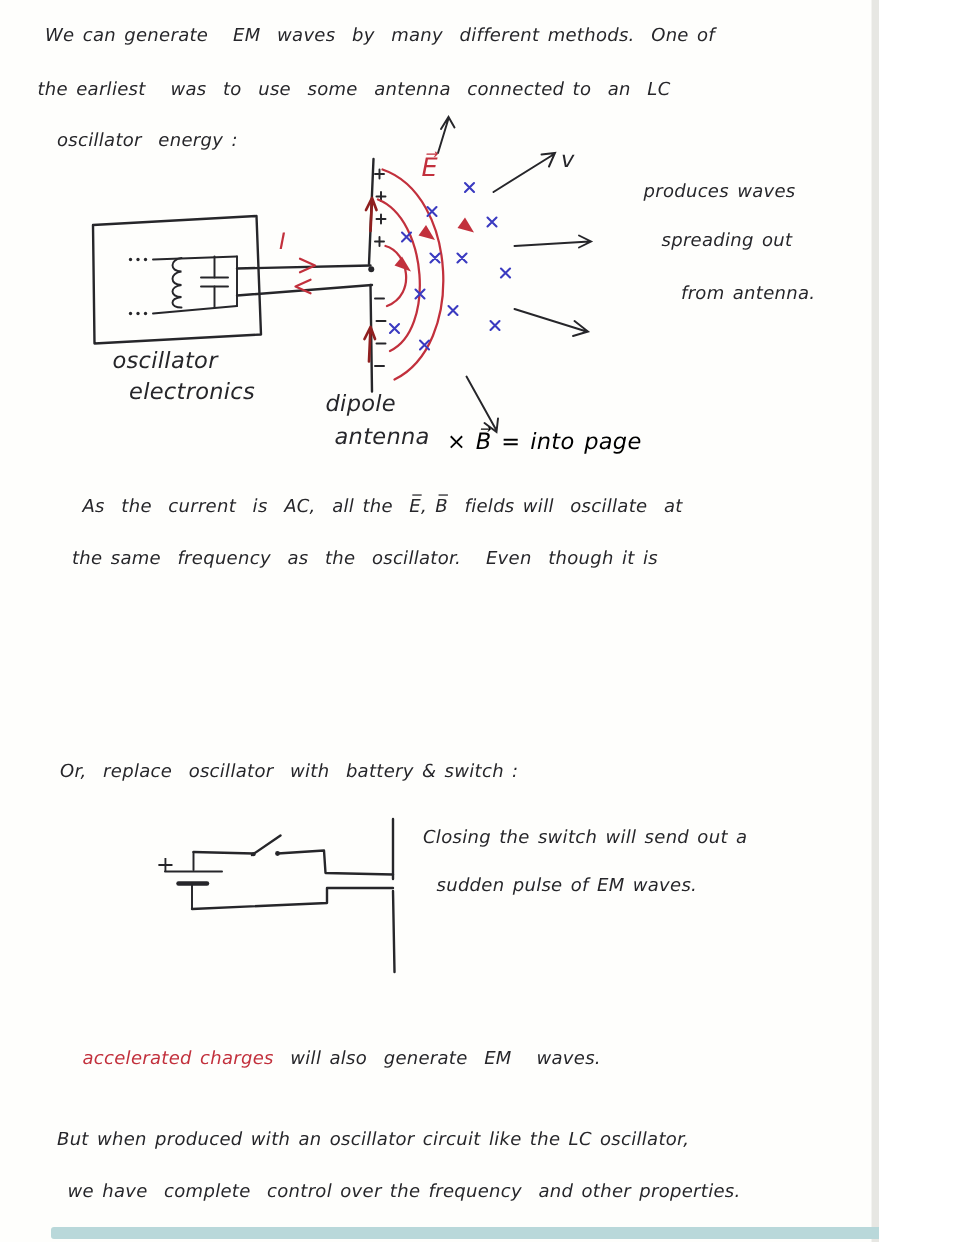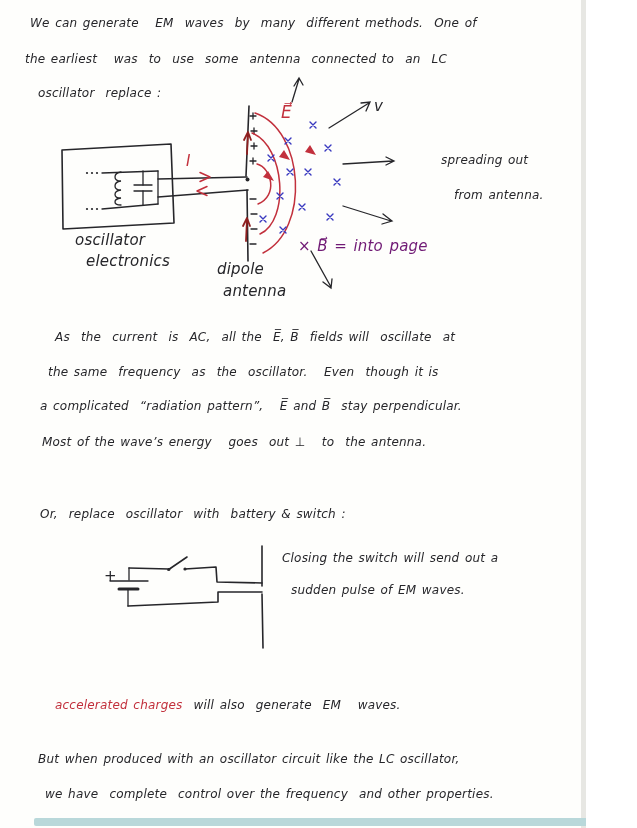--- a/index.html
+++ b/index.html
@@ -2,21 +2,21 @@
 <html><head>
 <meta charset="utf-8">
 <style>
   html,body{margin:0;padding:0;background:#ffffff;}
   .page{position:relative;width:586px;height:828px;background:#fefefc;overflow:hidden;
         font-family:"DejaVu Sans",sans-serif;}
   .hand{position:absolute;font-style:italic;font-size:12px;line-height:1.2;
         letter-spacing:0.2px;word-spacing:1.5px;color:#26262a;white-space:pre;}
   .hand.small{font-size:15px;}
   .red{color:#c2303c;}
-  .blue{color:#701a75;}
+  .blue{color:#000000;margin-top:48px;}
   .pageno{position:absolute;left:619px;top:2px;font-size:9px;font-style:italic;color:#9a9a96;}
   svg{position:absolute;overflow:visible;}
   .ink-s{stroke:#26262a;stroke-width:1.6;fill:none;stroke-linecap:round;stroke-linejoin:round;}
   .ink-thin{stroke:#26262a;stroke-width:1.3;fill:none;stroke-linecap:round;}
   .red-s{stroke:#c2303c;stroke-width:1.5;fill:none;stroke-linecap:round;stroke-linejoin:round;}
   .dred-s{stroke:#8f1f1f;stroke-width:1.8;fill:none;stroke-linecap:round;stroke-linejoin:round;}
   .blue-s{stroke:#3a3ac0;stroke-width:1.4;fill:none;stroke-linecap:round;}
   .red-f{fill:#c2303c;stroke:none;}
   .ink-f{fill:#26262a;stroke:none;}
   .edge-shadow{position:absolute;right:0;top:0;width:5px;height:828px;background:#e7e7e3;}
@@ -26,21 +26,21 @@
 </head>
 <body>
 
 <div class="page">
 
   <div class="pageno">80</div>
   <div class="edge-shadow"></div>
 
   <div class="hand" style="left:30px;top:16px;">We can generate   EM  waves  by  many  different methods.  One of</div>
   <div class="hand" style="left:25px;top:52px;">the earliest   was  to  use  some  antenna  connected to  an  LC</div>
-  <div class="hand" style="left:38px;top:86px;">oscillator  replace :</div>
+  <div class="hand" style="left:38px;top:86px;">oscillator  energy :</div>
 
   <svg style="left:40px;top:50px;" width="410" height="266" viewBox="40 50 410 266">
     <g>
       <path class="ink-s" d="M62,150 L171,144 L174,223 L63,229 Z"></path>
       <g>
         <circle class="ink-f" cx="87" cy="173" r="1.1"></circle>
           <circle class="ink-f" cx="92" cy="173" r="1.1"></circle>
           <circle class="ink-f" cx="97" cy="173" r="1.1"></circle>
         <circle class="ink-f" cx="87" cy="209" r="1.1"></circle>
           <circle class="ink-f" cx="92" cy="209" r="1.1"></circle>
@@ -123,27 +123,26 @@
   </svg>
 
   <div class="hand small red" style="left:186px;top:152px;">I</div>
   <div class="hand small red" style="left:281px;top:102px;font-size:17px;">E⃗</div>
   <div class="hand small" style="left:374px;top:97px;">v</div>
   <div class="hand small blue" style="left:298px;top:237px;">× B⃗ = into page</div>
   <div class="hand small" style="left:75px;top:231px;">oscillator</div>
   <div class="hand small" style="left:86px;top:252px;">electronics</div>
   <div class="hand small" style="left:217px;top:260px;">dipole</div>
   <div class="hand small" style="left:223px;top:282px;">antenna</div>
+  <div class="hand" style="left:429px;top:120px;">produces waves</div>
   <div class="hand" style="left:441px;top:153px;">spreading out</div>
   <div class="hand" style="left:454px;top:188px;">from antenna.</div>
 
   <div class="hand" style="left:55px;top:330px;">As  the  current  is  AC,  all the  E̅, B̅  fields will  oscillate  at</div>
   <div class="hand" style="left:48px;top:365px;">the same  frequency  as  the  oscillator.   Even  though it is</div>
-  <div class="hand" style="left:40px;top:399px;">a complicated  “radiation pattern”,   E̅ and B̅  stay perpendicular.</div>
-  <div class="hand" style="left:42px;top:435px;">Most of the wave’s energy   goes  out ⊥   to  the antenna.</div>
 
   <div class="hand" style="left:40px;top:507px;">Or,  replace  oscillator  with  battery &amp; switch :</div>
 
   <svg style="left:80px;top:540px;" width="230" height="115" viewBox="80 540 230 115">
     <g>
       <path class="ink-thin" d="M129,568 L129,580"></path>
       <path class="ink-thin" d="M110,581 L148,581"></path>
       <path d="M119,589 L138,589" style="stroke:#26262a;stroke-width:3;fill:none;stroke-linecap:round;"></path>
       <path class="ink-thin" d="M128,589 L128,606"></path>
     </g>

